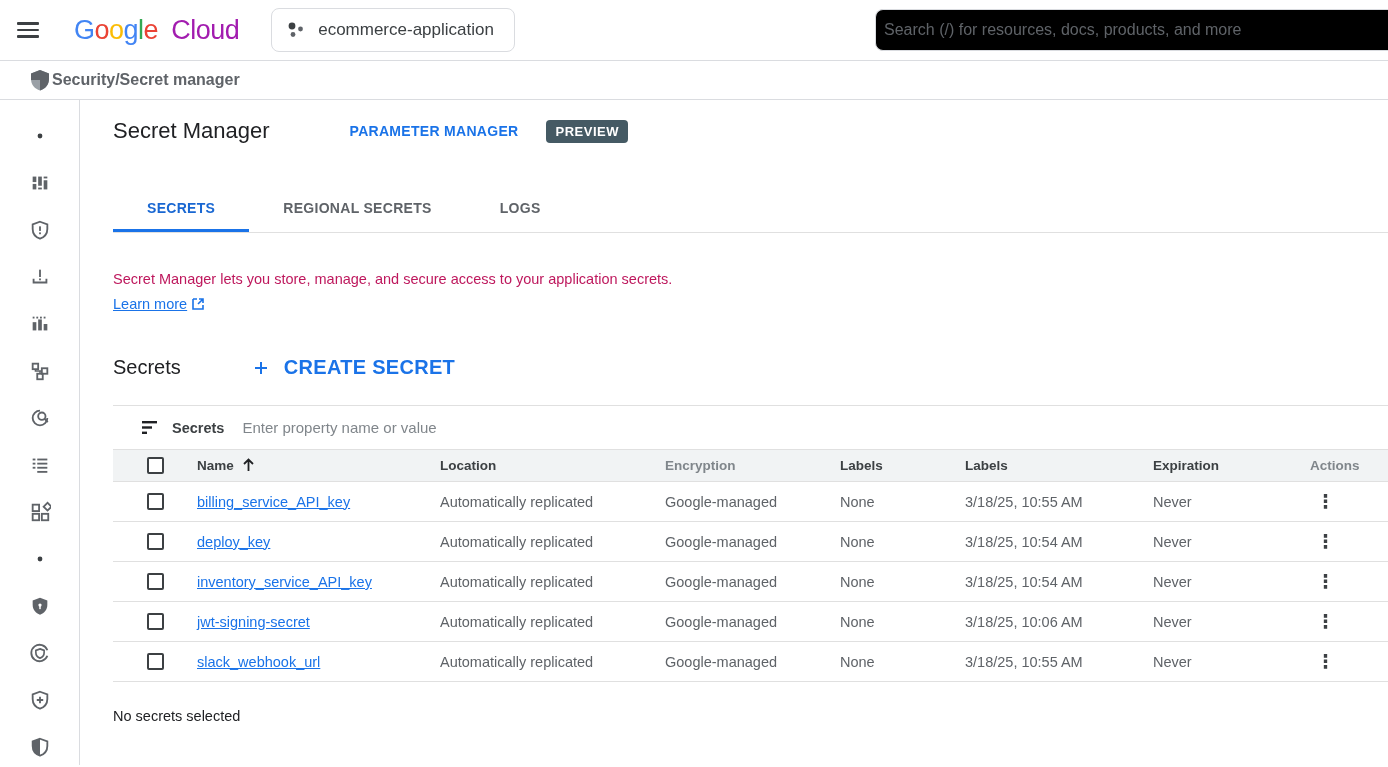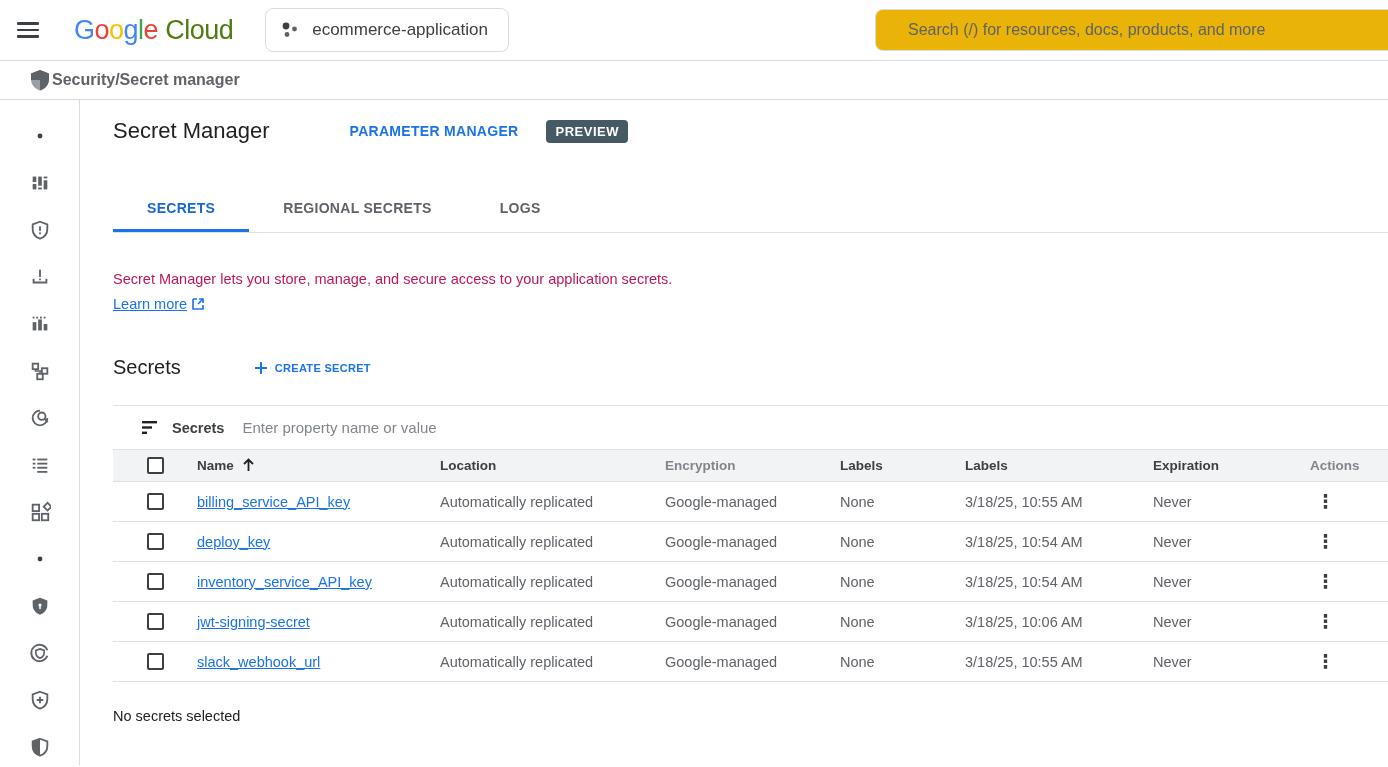--- a/index.html
+++ b/index.html
@@ -7,27 +7,27 @@
     font-family:"Liberation Sans","DejaVu Sans",sans-serif; color:#202124; }
 
   
   .topbar { height:60px; display:flex; align-items:center; background:#fff; }
   .hamburger { width:56px; display:flex; justify-content:center; cursor:pointer; }
   .hamburger .bars { width:22px; }
   .hamburger .bars span { display:block; height:2.5px; background:#3c4043; margin:4px 0; border-radius:1px; }
   .logo { display:flex; align-items:baseline; font-size:27px; letter-spacing:-0.5px; margin-left:18px; }
   .logo .l0,.logo .l3 { color:#4285F4; } .logo .l1,.logo .l5 { color:#EA4335; }
   .logo .l2 { color:#FBBC05; } .logo .l4 { color:#34A853; }
-  .logo .cloud { color:#4d7c0f; margin-left:7px; font-weight:400; }
+  .logo .cloud { color:#a21caf; margin-left:13px; font-weight:400; }
   .project-btn { display:flex; align-items:center; gap:12px; margin-left:32px;
     border:1px solid #dadce0; border-radius:8px; height:44px; padding:0 20px 0 14px;
     font-size:17px; color:#3c4043; background:#fff; cursor:pointer; }
   .search-wrap { margin-left:auto; margin-right:0; width:513px; }
-  .search-input { width:100%; height:42px; background:#eab308; border:1px solid #dadce0;
-    border-radius:8px 0 0 8px; border-right:none; padding:0 32px; font-size:16px; color:#5f6368;
+  .search-input { width:100%; height:42px; background:#000000; border:1px solid #dadce0;
+    border-radius:8px 0 0 8px; border-right:none; padding:0 8px; font-size:16px; color:#5f6368;
     font-family:inherit; outline:none; }
   .search-input::placeholder { color:#5f6368; }
 
   
   .breadcrumb { height:40px; display:flex; align-items:center; 
     border-top:1px solid #dadce0; border-bottom:1px solid #dadce0; padding-left:28px;
     font-size:16px; font-weight:bold; color:#5f6368; }
 
   
   .shell { display:flex; height:665px; }
@@ -52,22 +52,22 @@
   .tab.active { color:#1967d2; border-bottom-color:#1a73e8; }
 
   
   .desc { margin-top:38px; font-size:14.5px; color:#be185d; }
   .learn-more { margin-top:9px; display:flex; align-items:center; gap:4px; }
   .learn-more a { color:#1a73e8; font-size:14.5px; text-decoration:underline; cursor:pointer;text-align:center; }
 
   
   .secrets-row { margin-top:44px; display:flex; align-items:center; }
   .secrets-heading { font-size:20px; font-weight:400; color:#202124; }
-  .create-btn { margin-left:72px; display:flex; align-items:center; gap:6px; border:none;
-    background:none; color:#1a73e8; font-size:11px; font-weight:bold; letter-spacing:0.3px;
+  .create-btn { margin-left:72px; display:flex; align-items:center; gap:15px; border:none;
+    background:none; color:#1a73e8; font-size:20px; font-weight:bold; letter-spacing:0.3px;
     cursor:pointer; font-family:inherit; }
 
   
   .filter-bar { margin-top:26px; border-top:1px solid #e0e0e0; display:flex; align-items:center;
     height:44px; padding-left:28px; gap:8px; }
   .filter-label { font-size:14.5px; font-weight:bold; color:#3c4043; margin-left:6px; }
   .filter-input { border:none; outline:none; font-size:15px; color:#3c4043; margin-left:10px;
     flex:1; font-family:inherit; }
   .filter-input::placeholder { color:#80868b; }
 

